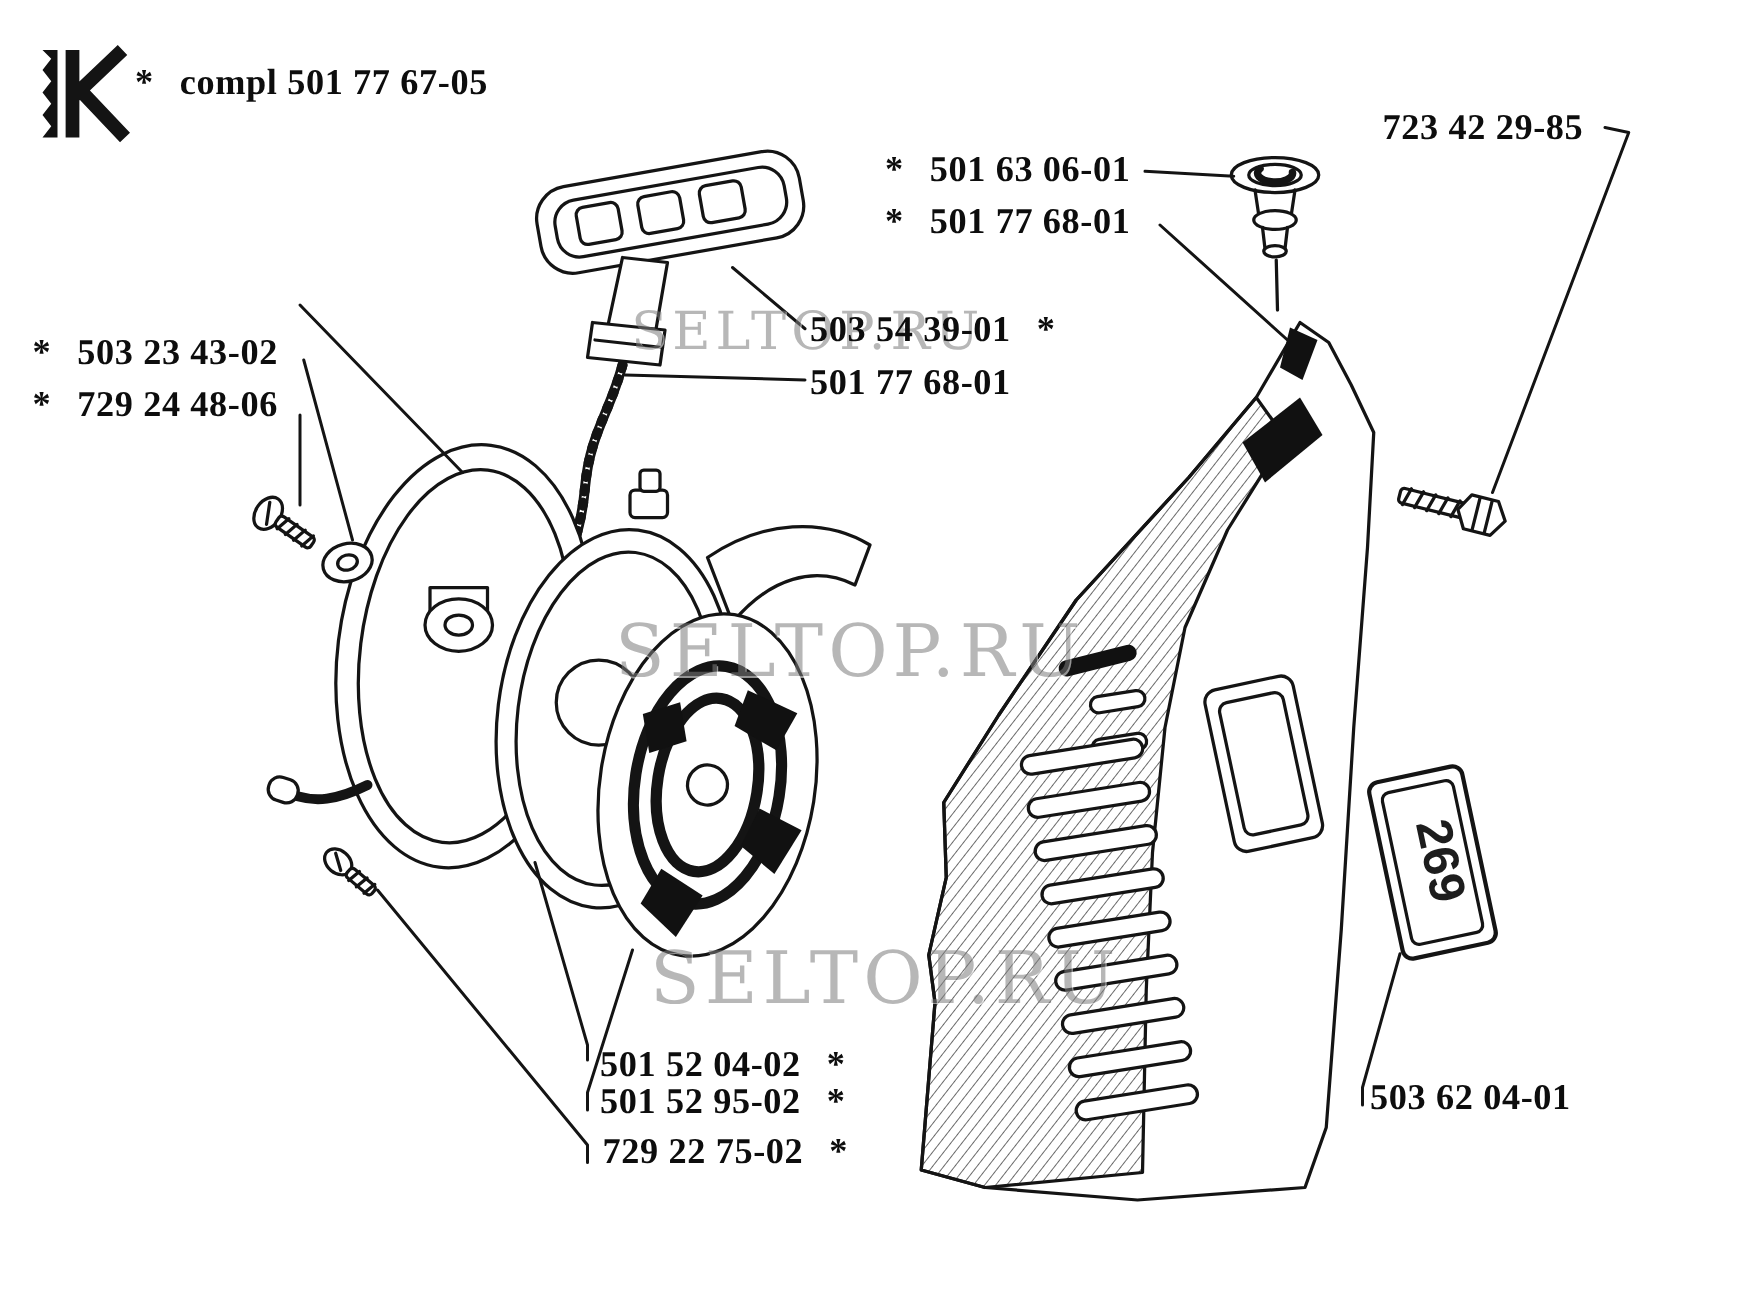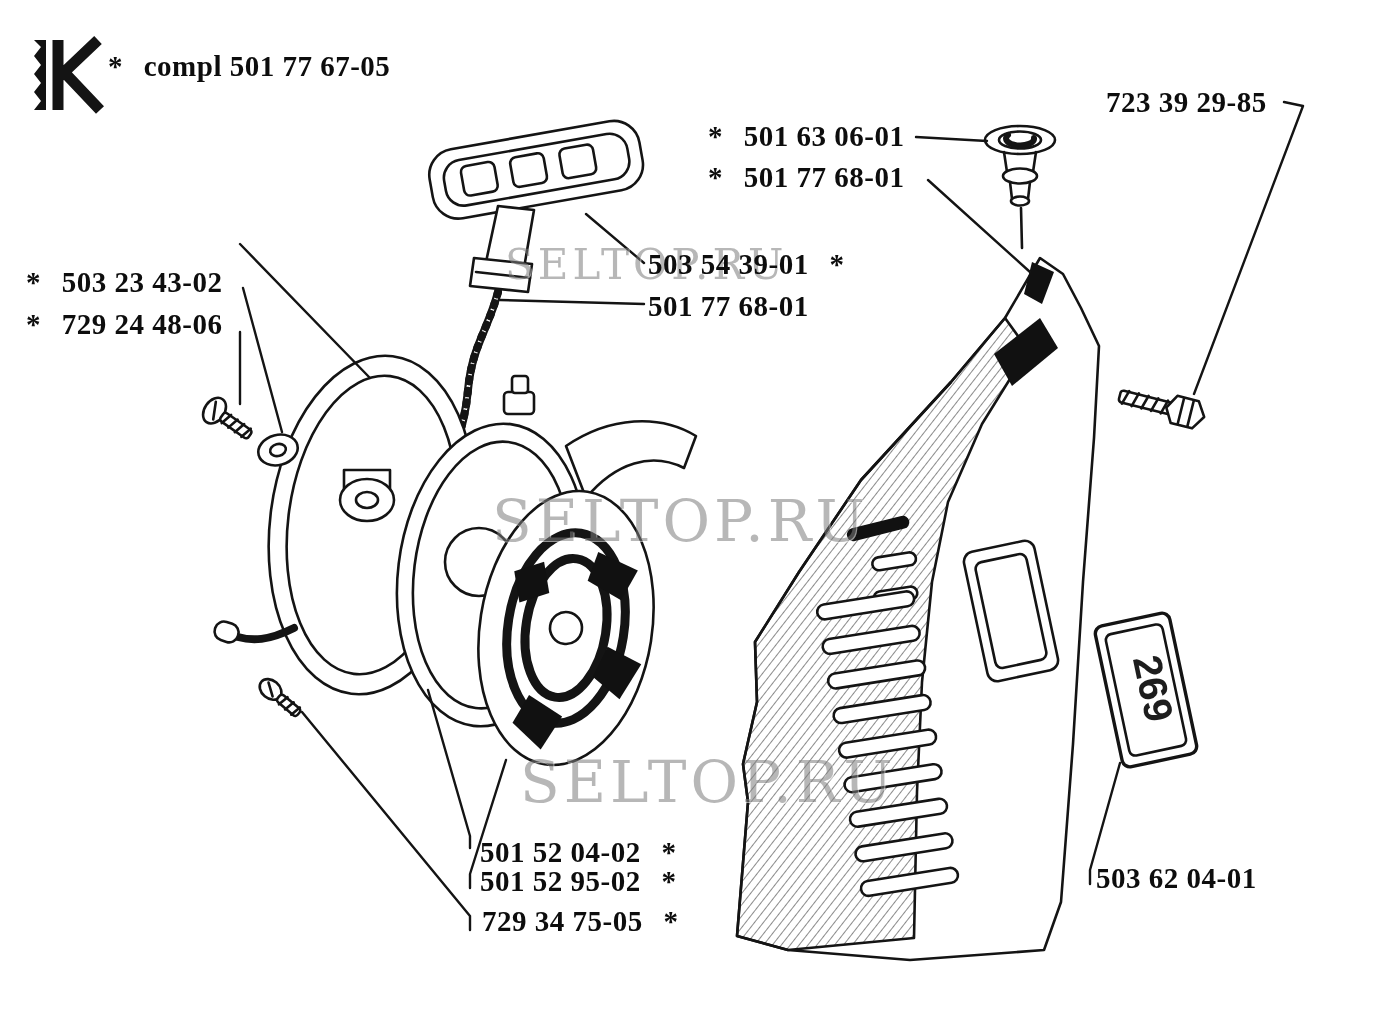--- a/index.html
+++ b/index.html
@@ -206,21 +206,21 @@
   <div class="watermark wm-bottom">SELTOP.RU</div>
 
   <div class="plabel" style="left:108px;top:50px">
     <span class="star">*</span>
     <span class="num">compl 501 77 67-05</span>
     
   </div>
 
   <div class="plabel" style="left:1106px;top:86px">
     
-    <span class="num">723 39 29-85</span>
+    <span class="num">723 42 29-85</span>
     
   </div>
 
   <div class="plabel" style="left:708px;top:120px">
     <span class="star">*</span>
     <span class="num">501 63 06-01</span>
     
   </div>
 
   <div class="plabel" style="left:708px;top:161px">
@@ -261,21 +261,21 @@
   </div>
 
   <div class="plabel" style="left:480px;top:865px">
     
     <span class="num">501 52 95-02</span>
     <span class="star">*</span>
   </div>
 
   <div class="plabel" style="left:482px;top:905px">
     
-    <span class="num">729 34 75-05</span>
+    <span class="num">729 22 75-02</span>
     <span class="star">*</span>
   </div>
 
   <div class="plabel" style="left:1096px;top:862px">
     
     <span class="num">503 62 04-01</span>
     
   </div>
 
 </div>

